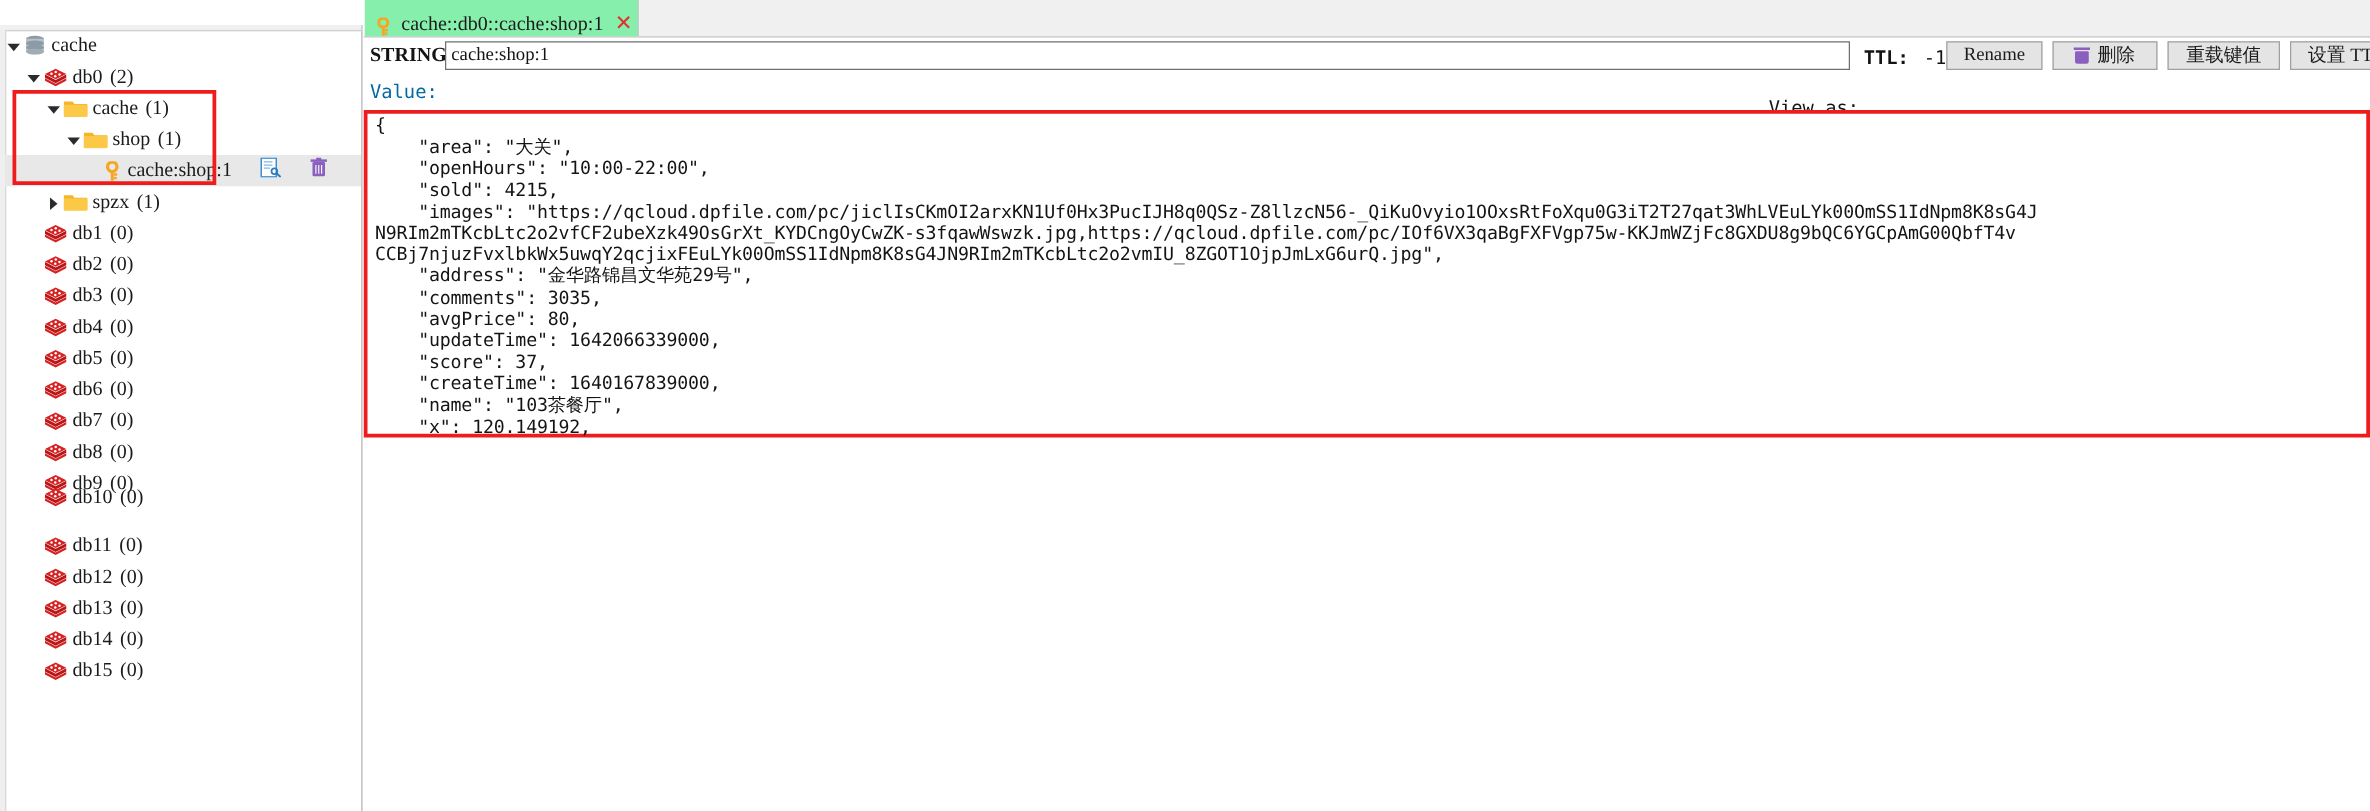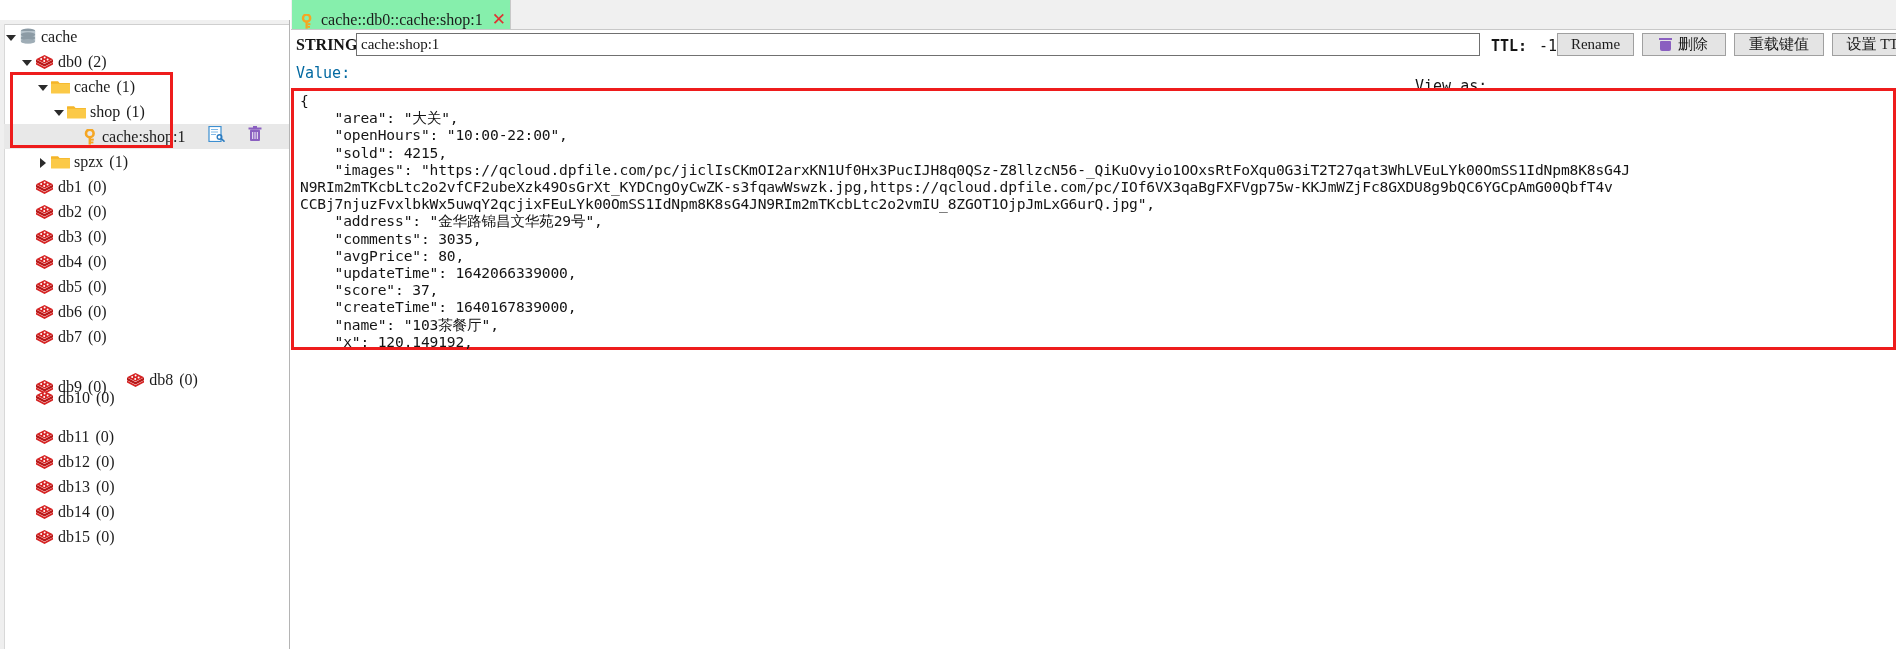--- a/index.html
+++ b/index.html
@@ -427,21 +427,21 @@
               <path d="M1 5.6 L9.5 9.9 L18 5.6 L18 8.2 L9.5 12.5 L1 8.2 Z" fill="#b81717"></path>
               <path d="M1 8.6 L9.5 12.9 L18 8.6 L18 10.6 L9.5 14.9 L1 10.6 Z" fill="#d62222"></path>
               <circle cx="6.2" cy="5" r="1" fill="#ffffff"></circle>
               <circle cx="9.6" cy="3.5" r="1" fill="#ffffff"></circle>
               <circle cx="12.6" cy="5.6" r="1" fill="#ffffff"></circle>
               <circle cx="9.2" cy="6.9" r="1" fill="#ffffff"></circle>
             </svg></span>
           <span class="node-label">db7</span>
           <span class="node-count">(0)</span>
         </div>
-        <div class="tree-row" style="top: 347px; justify-content: center;">
+        <div class="tree-row" style="top: 329px;">
           <span style="display: inline-block; flex: 0 0 auto; width: 16px;"></span>
           <span class="twisty none"></span>
           <span class="icon"><svg width="19" height="16" viewBox="0 0 19 16" xmlns="http://www.w3.org/2000/svg">
               <path d="M9.5 1 L18 5.2 L9.5 9.4 L1 5.2 Z" fill="#d62222"></path>
               <path d="M1 5.6 L9.5 9.9 L18 5.6 L18 8.2 L9.5 12.5 L1 8.2 Z" fill="#b81717"></path>
               <path d="M1 8.6 L9.5 12.9 L18 8.6 L18 10.6 L9.5 14.9 L1 10.6 Z" fill="#d62222"></path>
               <circle cx="6.2" cy="5" r="1" fill="#ffffff"></circle>
               <circle cx="9.6" cy="3.5" r="1" fill="#ffffff"></circle>
               <circle cx="12.6" cy="5.6" r="1" fill="#ffffff"></circle>
               <circle cx="9.2" cy="6.9" r="1" fill="#ffffff"></circle>

